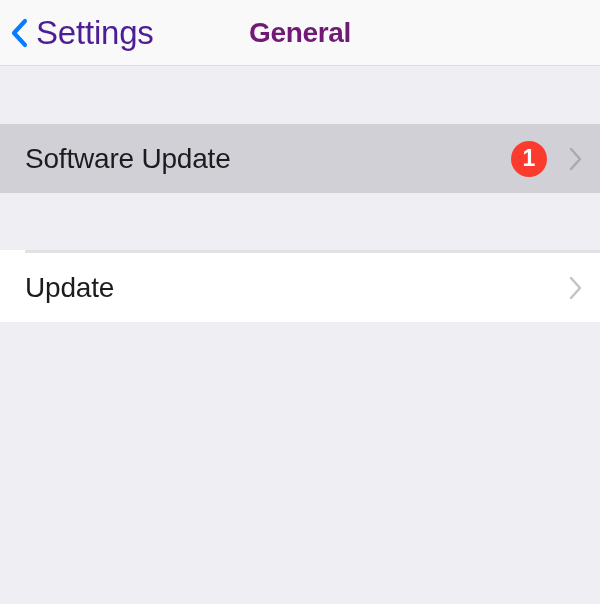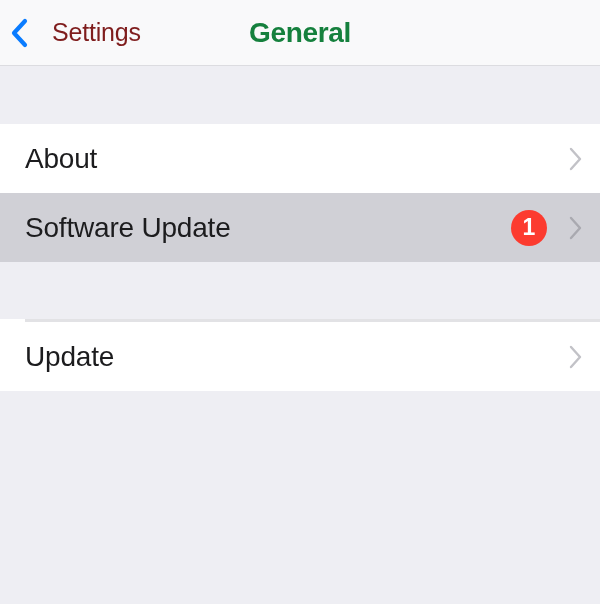--- a/index.html
+++ b/index.html
@@ -44,39 +44,38 @@
     user-select: none;
   }
 
   .back-chevron {
     display: block;
     width: 18px;
     height: 30px;
   }
 
   .back-label {
-    font-size: 25px;
-    color: #7f1d1d;
+    font-size: 33px;
+    color: #4c1d95;
     letter-spacing: -0.2px;
     line-height: 1;
-    margin-left: 16px;
   }
 
   .nav-title {
     position: absolute;
     left: 0;
     right: 0;
     top: 0;
     height: 65px;
     display: flex;
     align-items: center;
     justify-content: center;
     font-size: 28px;
     font-weight: bold;
-    color: #15803d;
+    color: #701a75;
     letter-spacing: -0.3px;
     pointer-events: none;
   }
 
   
   .group-gap {
     background: #eeeef3;
   }
   .gap-top    { height: 58px; }
   .gap-middle { height: 57px; }
@@ -162,30 +161,20 @@
     </div>
 
     <div class="nav-title">General</div>
 
   </div>
 
   <div class="group-gap gap-top"></div>
 
   <div class="group">
 
-    <div class="row">
-      <span class="row-label">About</span>
-      <span class="row-accessory">
-        <span>
-          <svg class="disclosure" viewBox="0 0 13 24" aria-hidden="true">
-            <polyline points="2,2 11,12 2,22" fill="none" stroke="#c2c2c7" stroke-width="2.4" stroke-linecap="round" stroke-linejoin="round"></polyline>
-          </svg>
-        </span>
-      </span>
-    </div>
 
     <div class="row highlighted">
       <span class="row-label">Software Update</span>
       <span class="row-accessory">
         <span class="badge">1</span>
         <span>
           <svg class="disclosure" viewBox="0 0 13 24" aria-hidden="true">
             <polyline points="2,2 11,12 2,22" fill="none" stroke="#a9a9b0" stroke-width="2.4" stroke-linecap="round" stroke-linejoin="round"></polyline>
           </svg>
         </span>

